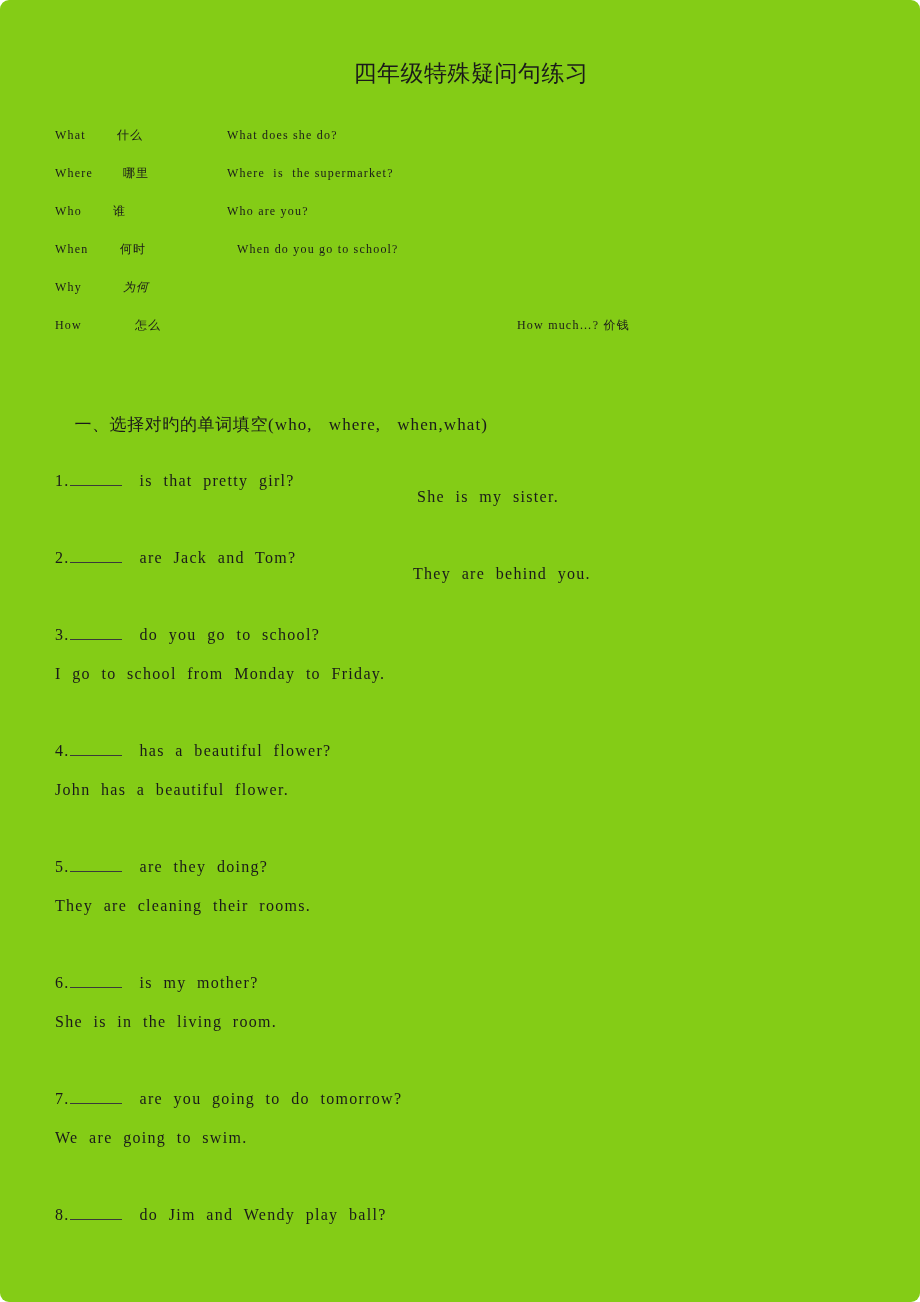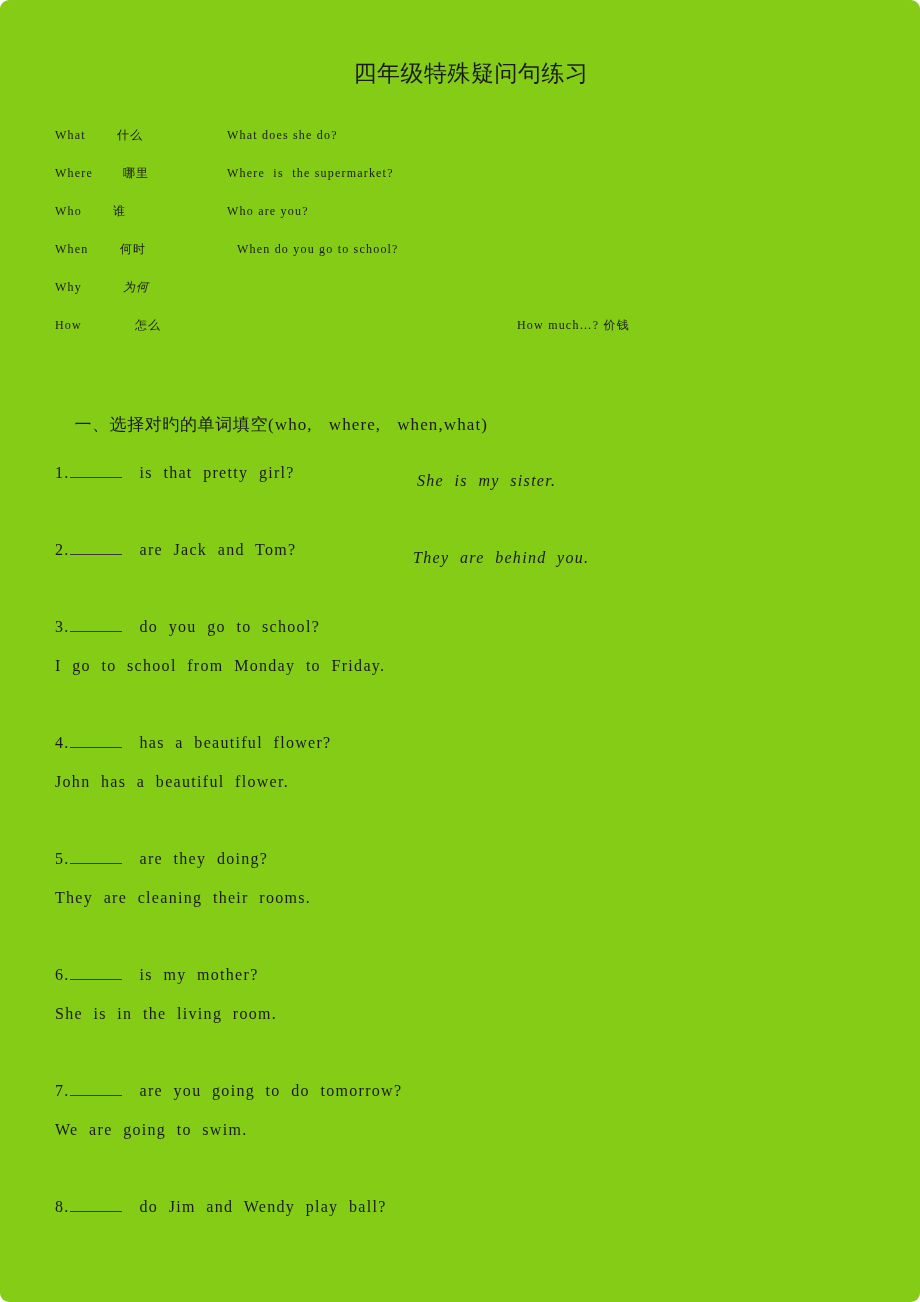--- a/index.html
+++ b/index.html
@@ -100,41 +100,41 @@
   .item {
     position: relative;
     white-space: pre;
     font-size: 16px;
     letter-spacing: 1.3px;
   }
   .q-line {
     height: 22px;
     line-height: 22px;
     position: relative;
+    margin-top: 8px;
   }
   .a-line {
     height: 22px;
     line-height: 22px;
     margin-top: 17px;
     position: relative;
   }
   .num { }
   .blank {
     display: inline-block;
     width: 52px;
     border-bottom: 1px solid #3a3a3a;
     height: 13px;
     vertical-align: baseline;
     margin: 0 2px 0 0;
   }
   .answer-right {
     position: absolute;
-    top: 8px;
+    top: 16px;
     white-space: pre;
-    font-style: italic;
   }
 </style>
 </head>
 <body>
 
 <div class="page">
 
   <div class="doc-title">四年级特殊疑问句练习</div>
 
   <div class="vocab">

